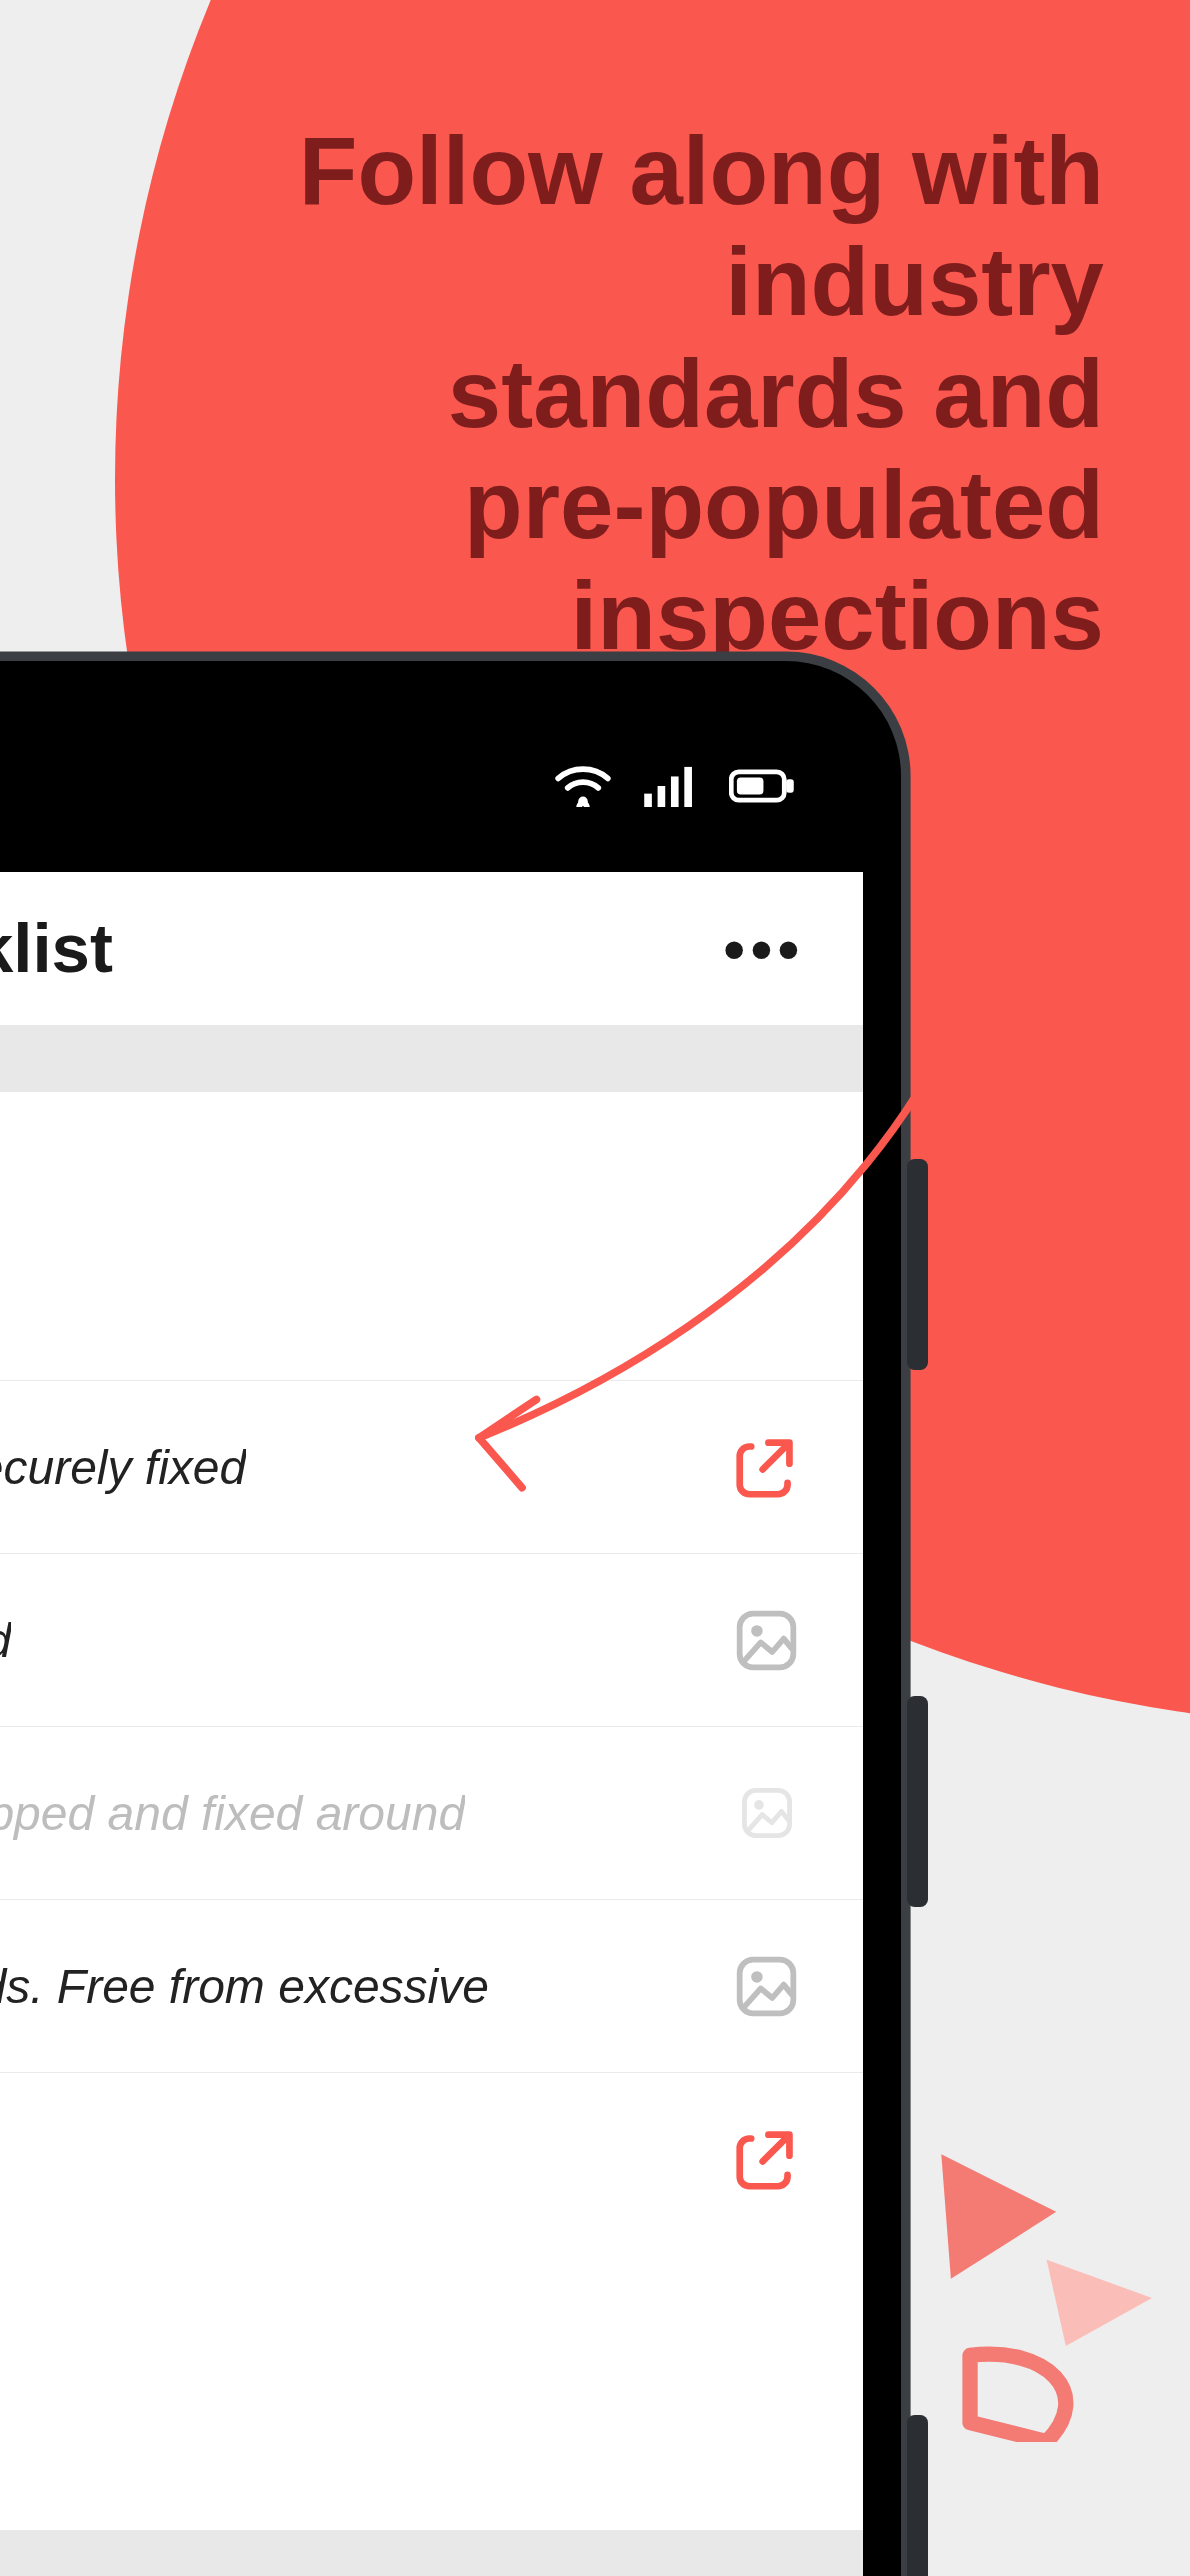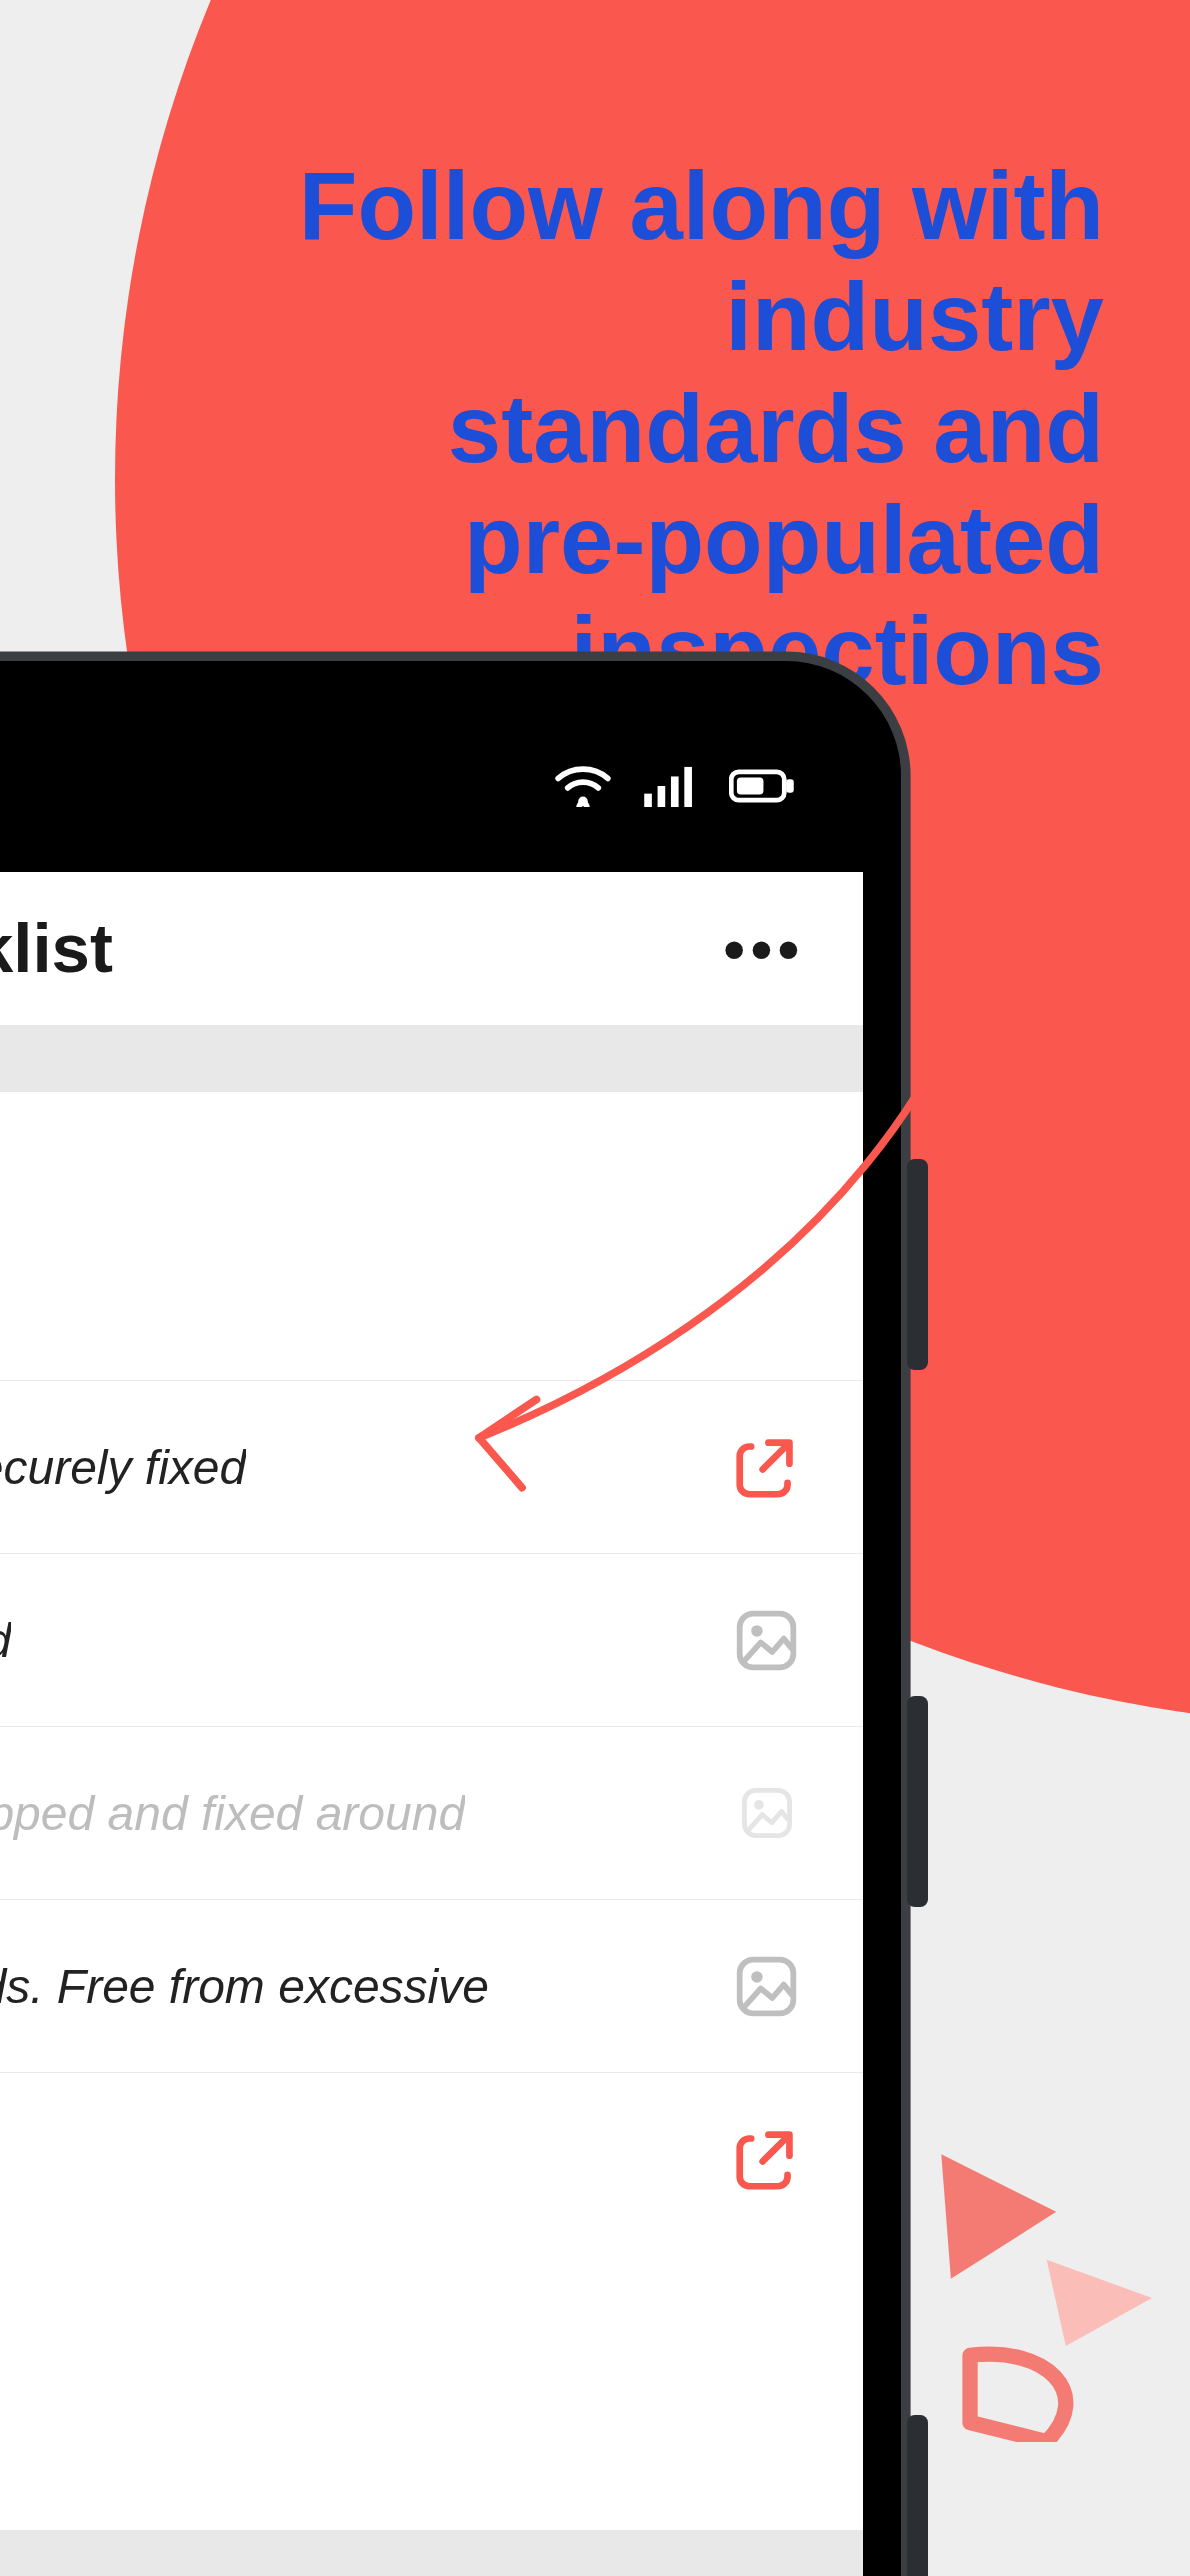--- a/index.html
+++ b/index.html
@@ -16,26 +16,25 @@
     border-radius: 50%;
     background: #fa584f;
   }
 
   
   .headline {
     position: absolute;
     top: 115px;
     right: 86px;
     left: 288px;
-    color: #1d4ed8;
+    color: #7f1d1d;
     font-size: 96px;
     font-weight: 700;
     line-height: 1.16;
     text-align: right;
-    margin-top: 35px;
   }
 
   
   .arrow-wrap {
     position: absolute;
     left: 431px;
     top: 690px;
     width: 671px;
     height: 863px;
   }

